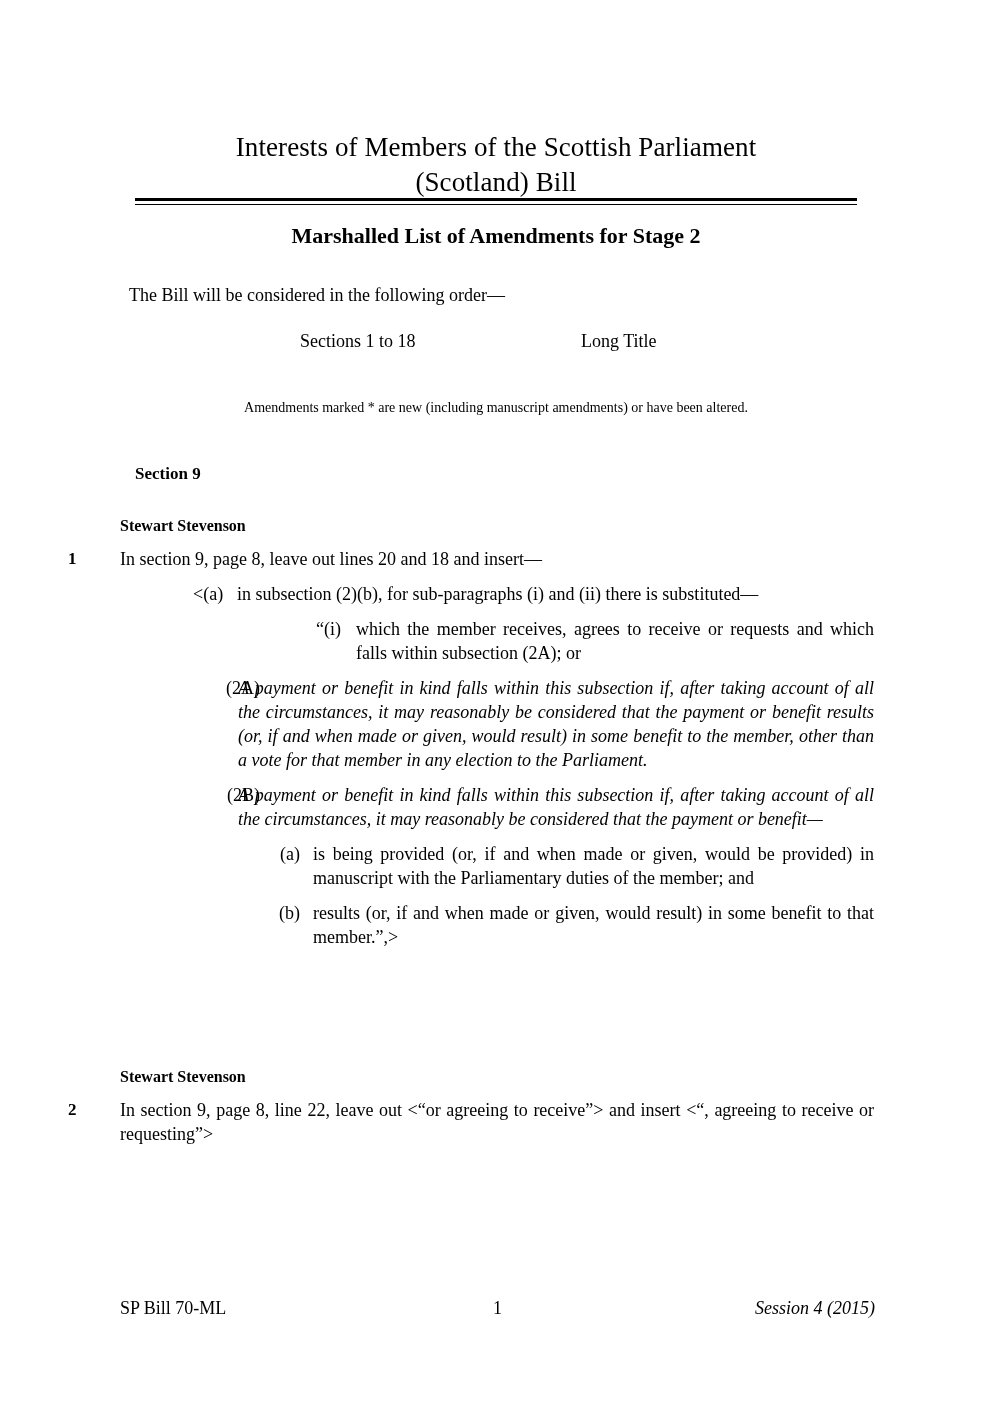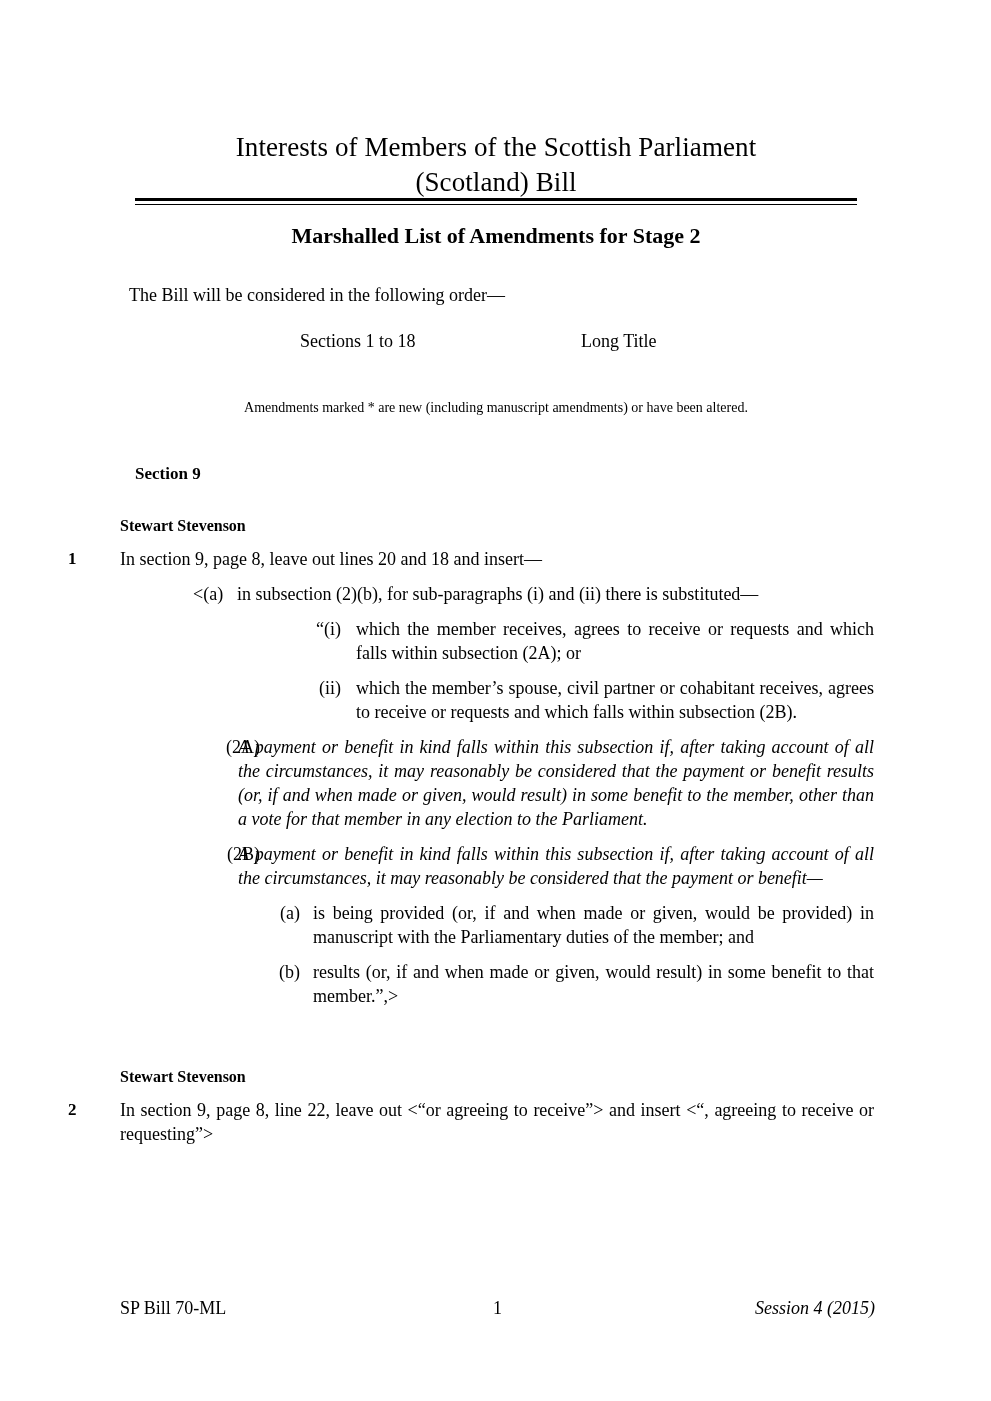--- a/index.html
+++ b/index.html
@@ -242,24 +242,20 @@
     <div class="lvl lvl-a">
       <span class="mark">&lt;(a)</span>
       <span class="txt">in subsection (2)(b), for sub-paragraphs (i) and (ii) there is substituted—</span>
     </div>
 
     <div class="lvl lvl-i">
       <span class="mark">“(i)</span>
       <span class="txt">which the member receives, agrees to receive or requests and which falls within subsection (2A); or</span>
     </div>
 
-    <div class="lvl lvl-i">
-      <span class="mark">(ii)</span>
-      <span class="txt">which the member’s spouse, civil partner or cohabitant receives, agrees to receive or requests and which falls within subsection (2B).</span>
-    </div>
 
     <div class="lvl lvl-n">
       <span class="mark">(2A)</span>
       <span class="txt">A payment or benefit in kind falls within this subsection if, after taking account of all the circumstances, it may reasonably be considered that the payment or benefit results (or, if and when made or given, would result) in some benefit to the member, other than a vote for that member in any election to the Parliament.</span>
     </div>
 
     <div class="lvl lvl-n">
       <span class="mark">(2B)</span>
       <span class="txt">A payment or benefit in kind falls within this subsection if, after taking account of all the circumstances, it may reasonably be considered that the payment or benefit—</span>
     </div>

